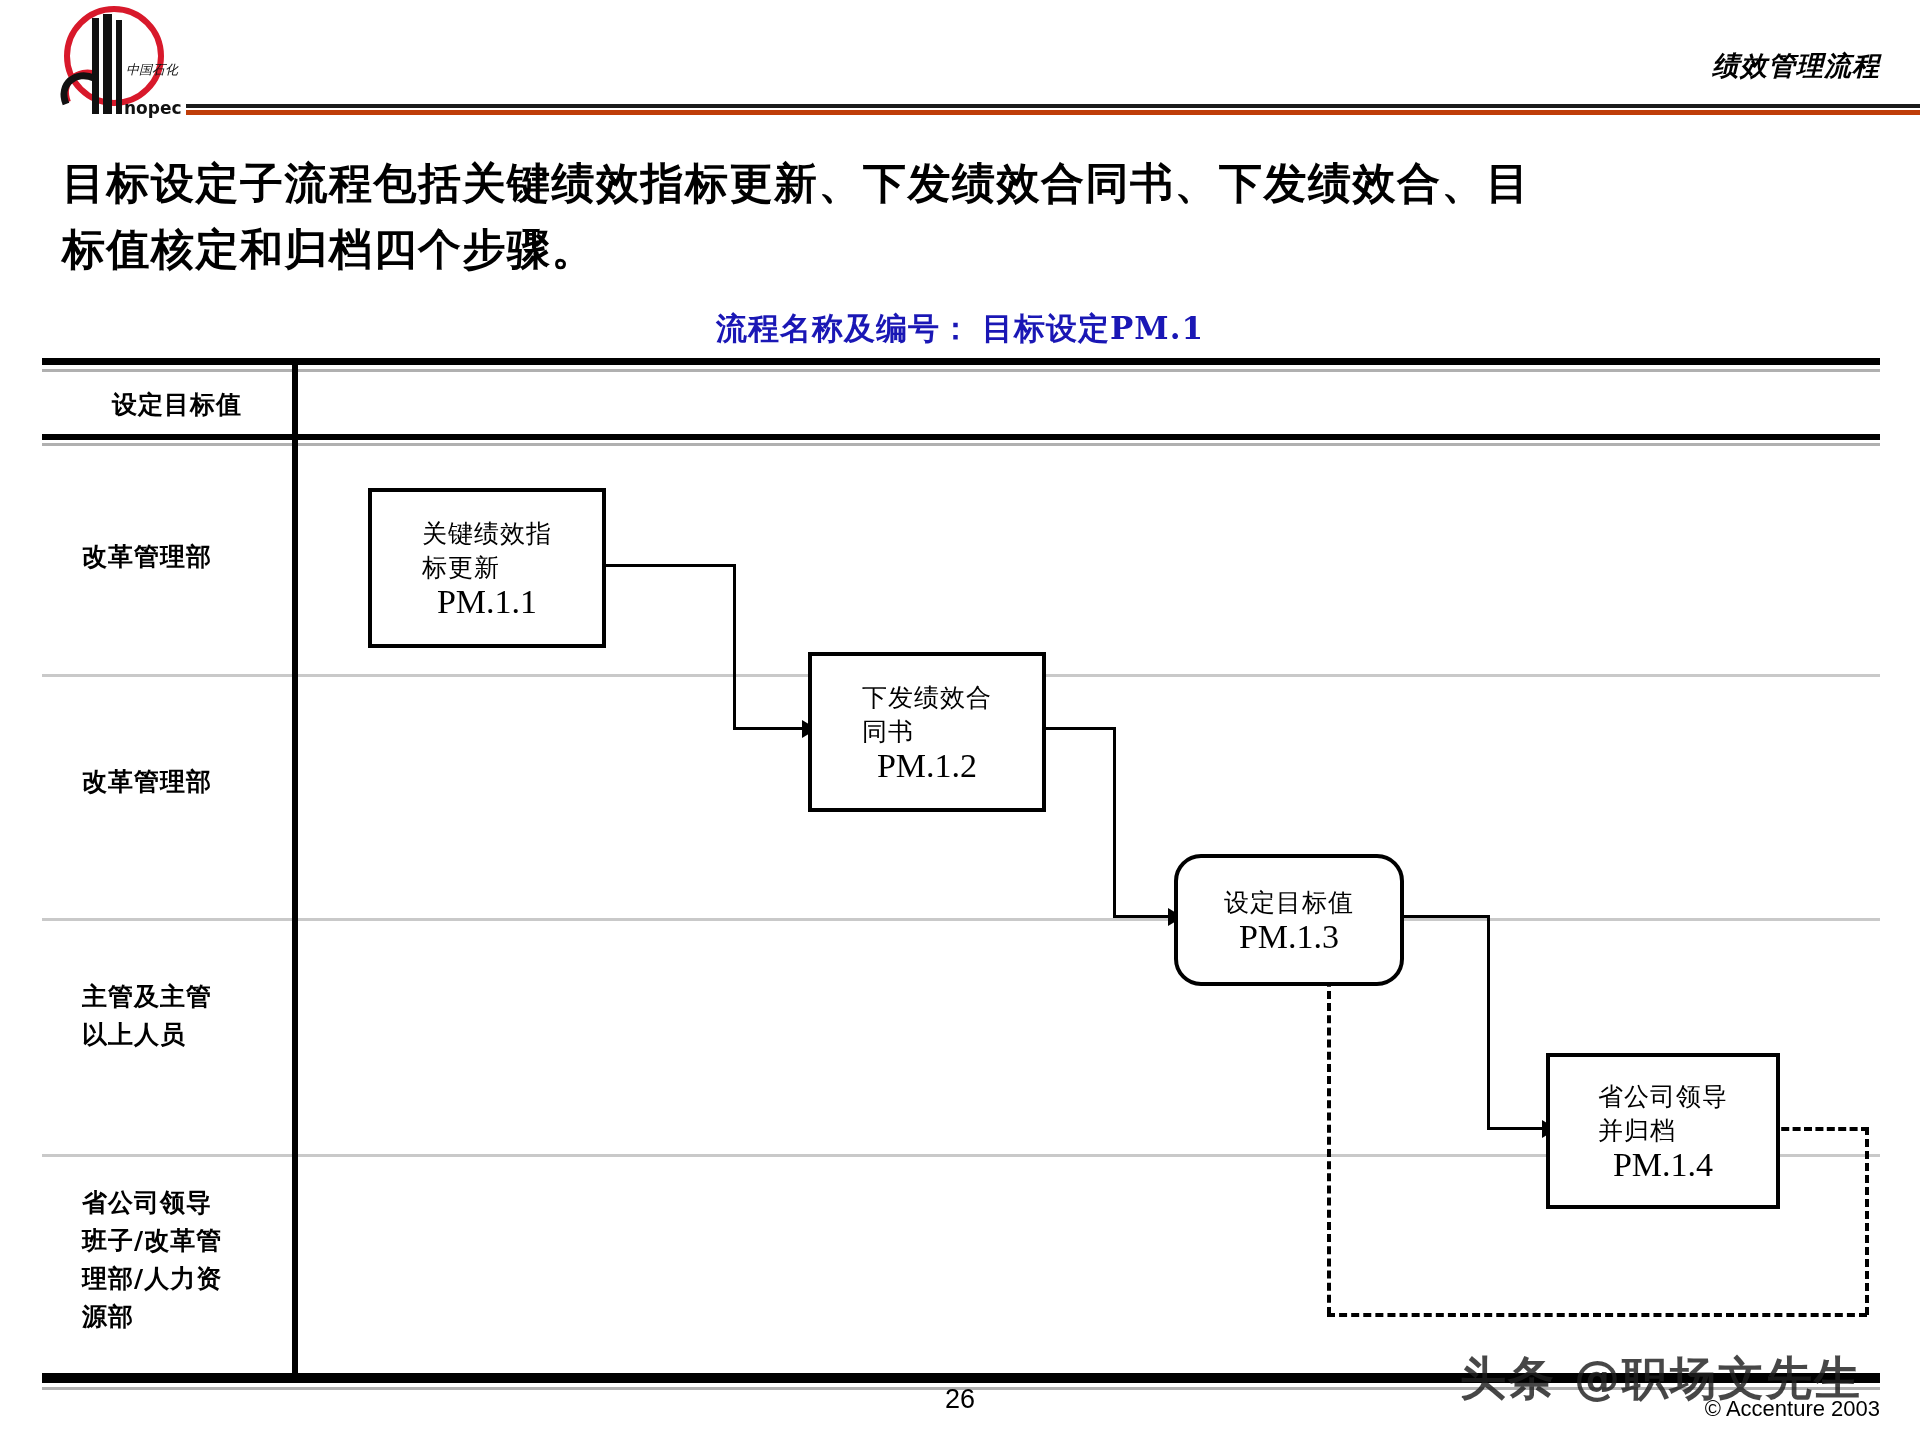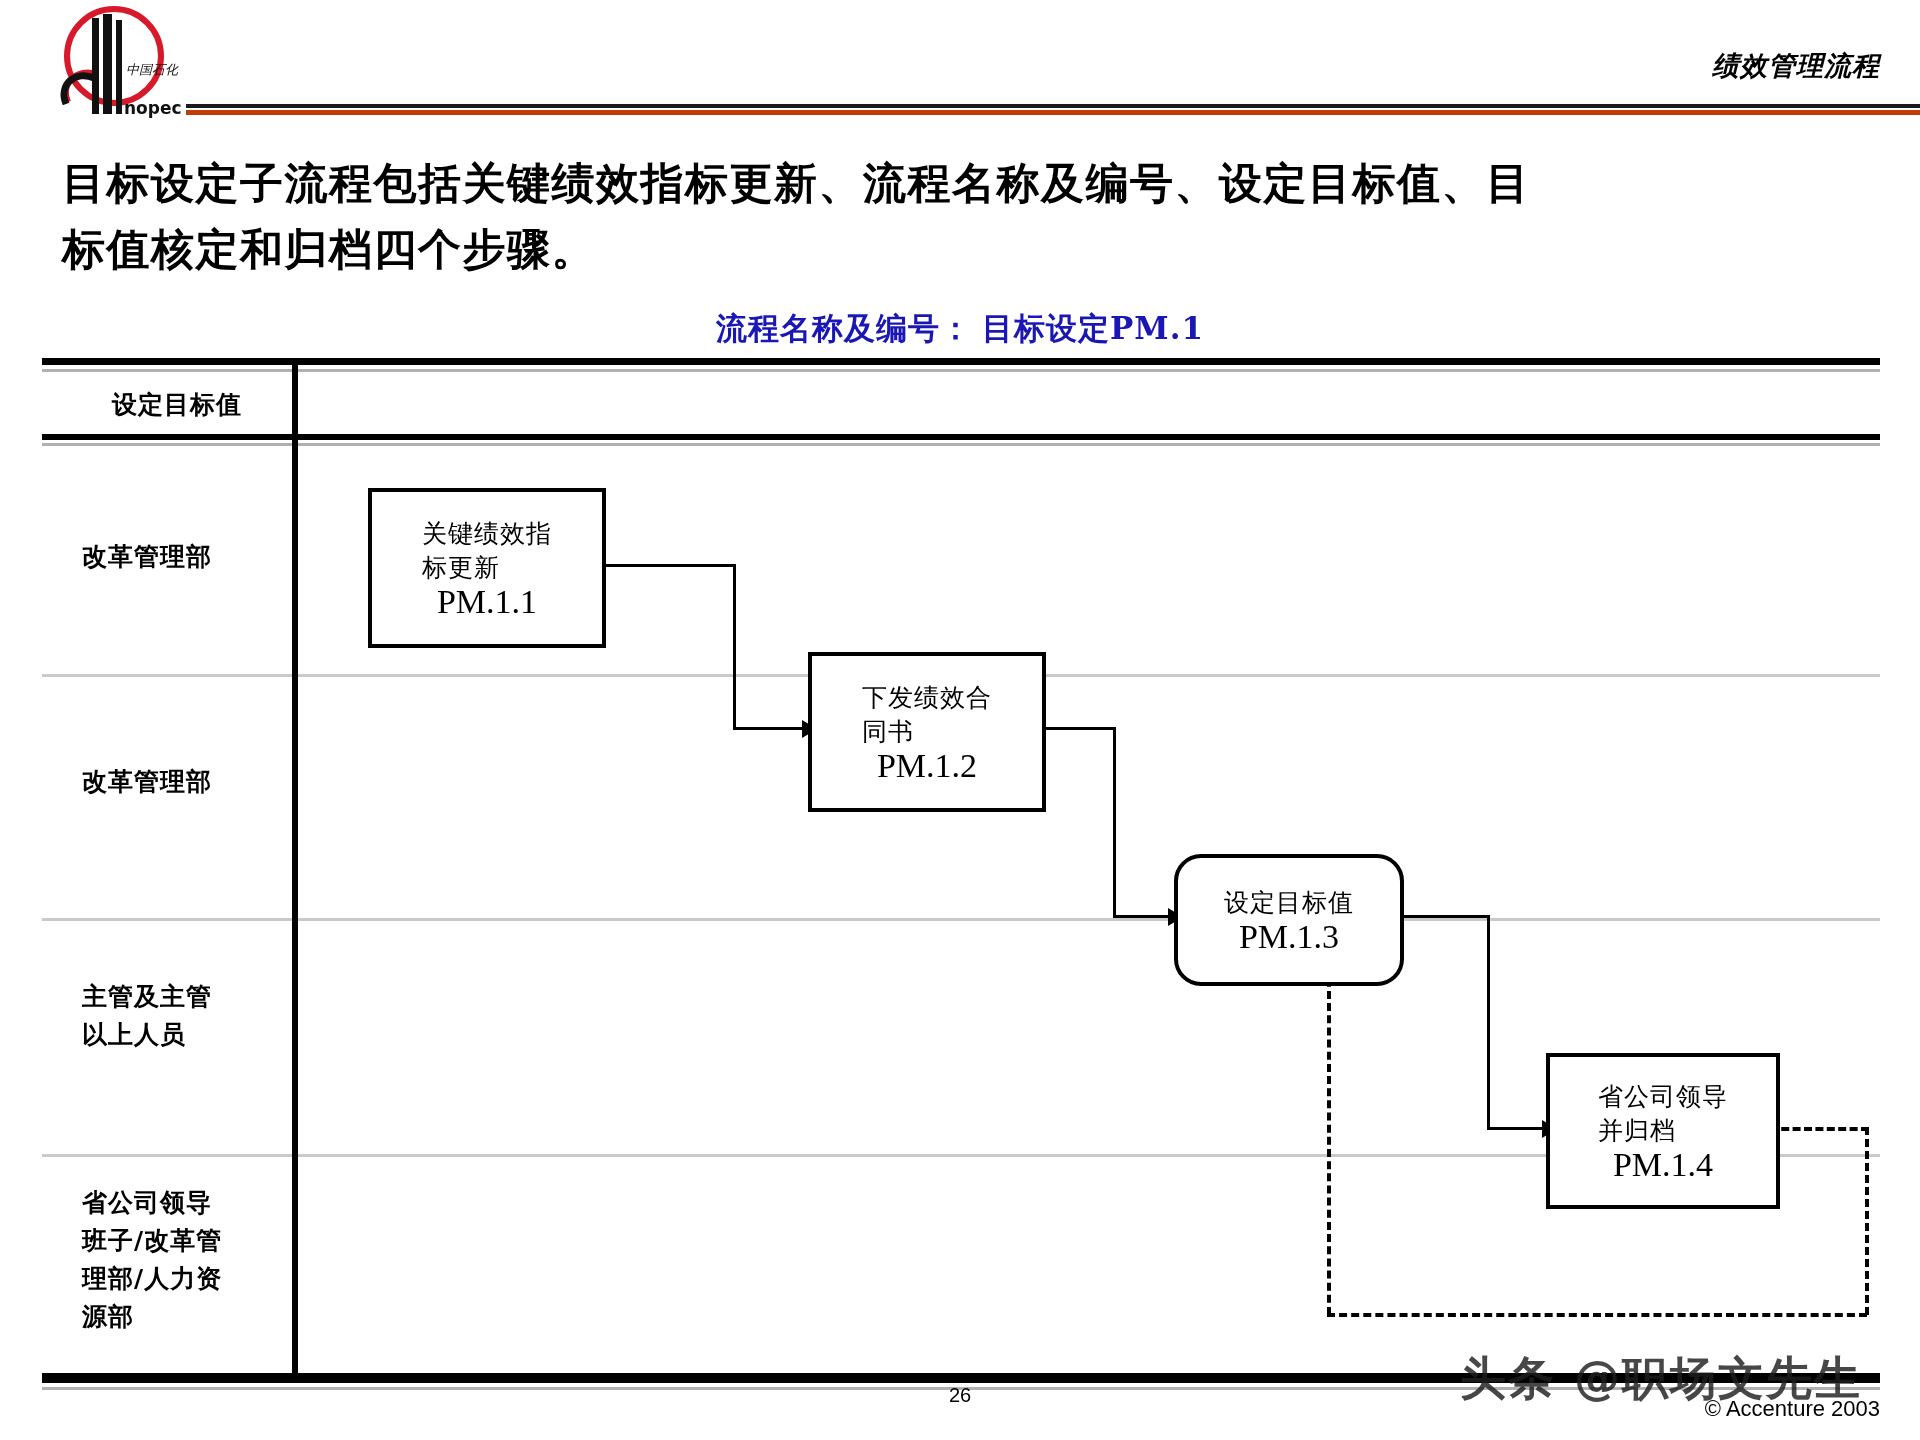--- a/index.html
+++ b/index.html
@@ -170,21 +170,21 @@
     width: 1838px; height: 7px; background: #000;
   }
   #footer-rule-thin {
     position: absolute; left: 42px; top: 1387px;
     width: 1838px; height: 3px; background: #b0b0b0;
   }
   #page-number {
     position: absolute; left: 0; top: 1384px; width: 1920px;
     text-align: center;
     font-family: "Liberation Sans", "DejaVu Sans", sans-serif;
-    font-size: 20px;
+    font-size: 27px;
     color: #000;
   }
   #copyright {
     position: absolute; right: 40px; top: 1396px;
     font-family: "Liberation Sans", "DejaVu Sans", sans-serif;
     font-size: 22px;
     color: #000;
     white-space: nowrap;
   }
   #watermark {
@@ -218,21 +218,21 @@
         <text x="78" y="70">中国石化</text>
       </g>
     </svg>
   </div>
   <div id="header-title">绩效管理流程</div>
   <div class="hdr-rule" id="hdr-rule-black"></div>
   <div class="hdr-rule" id="hdr-rule-orange"></div>
 </div>
 
 <div id="title-block">
-  <div class="title-line">目标设定子流程包括关键绩效指标更新、流程名称及编号、设定目标值、目</div>
+  <div class="title-line">目标设定子流程包括关键绩效指标更新、下发绩效合同书、下发绩效合、目</div>
   <div class="title-line">标值核定和归档四个步骤。</div>
 </div>
 
 <div id="subtitle">
   <span class="sub-label">流程名称及编号：</span><span class="sub-value">目标设定PM.1</span>
 </div>
 
 <div id="diagram">
 
   <div class="rule-h rule-thick-top"></div>

